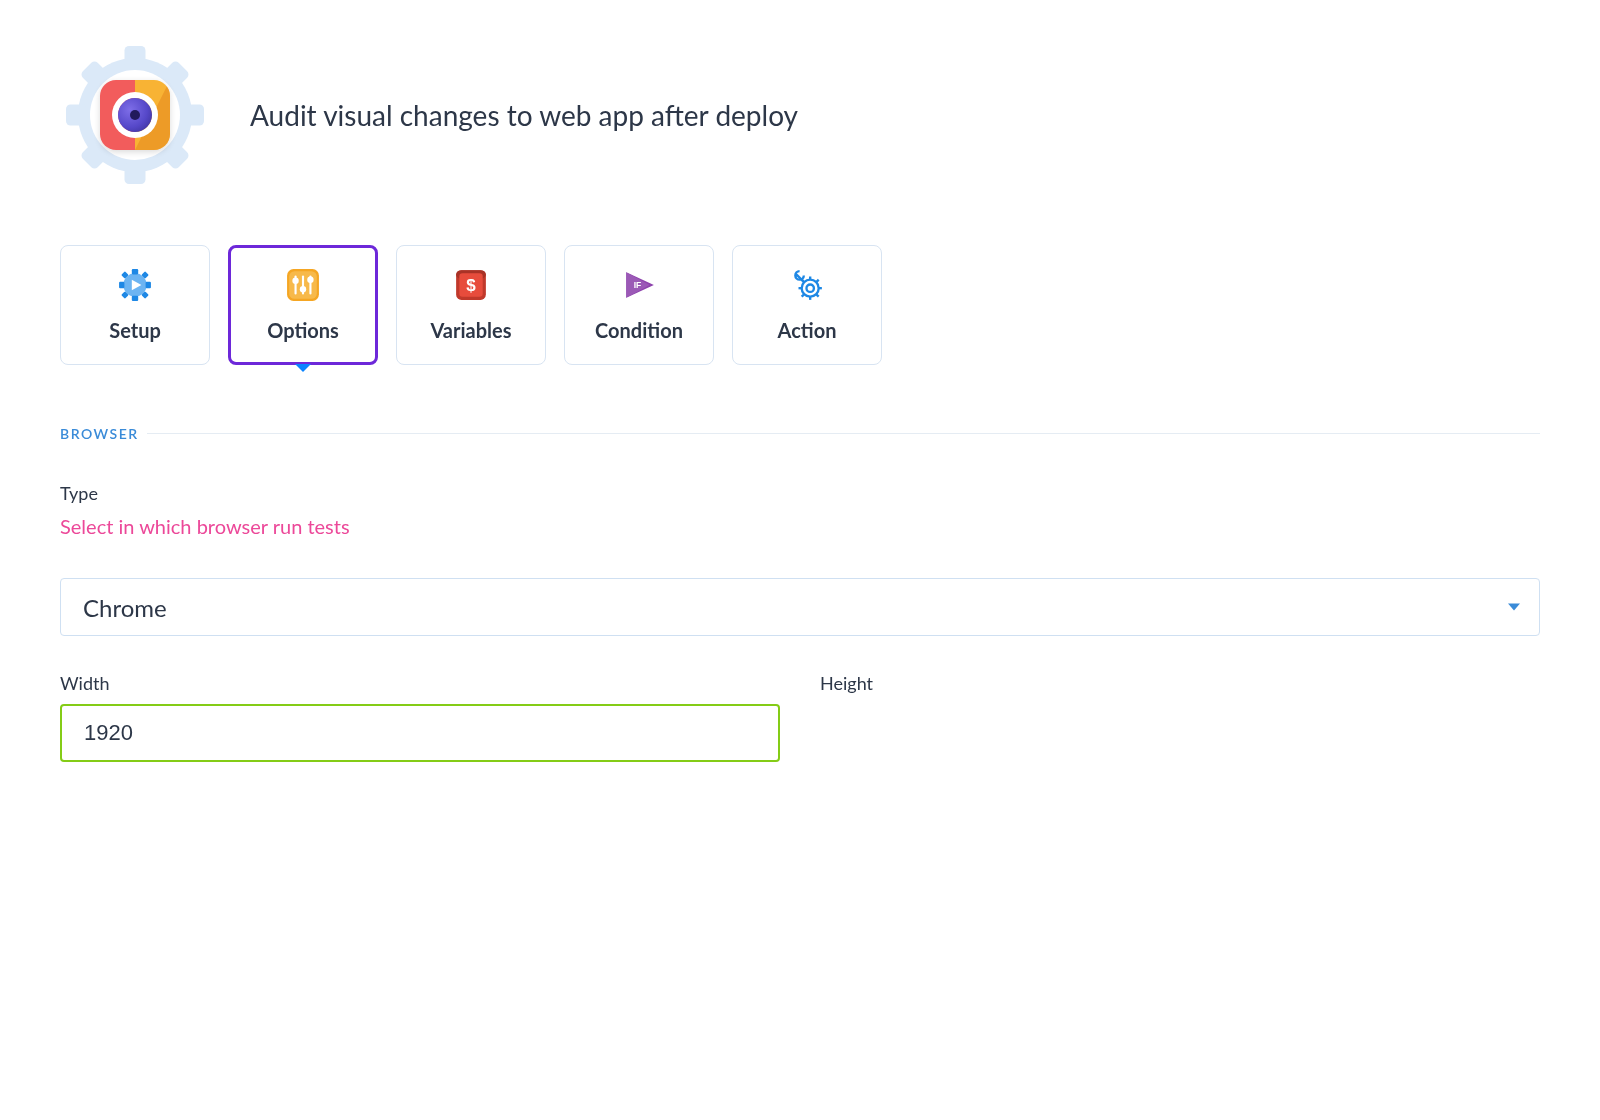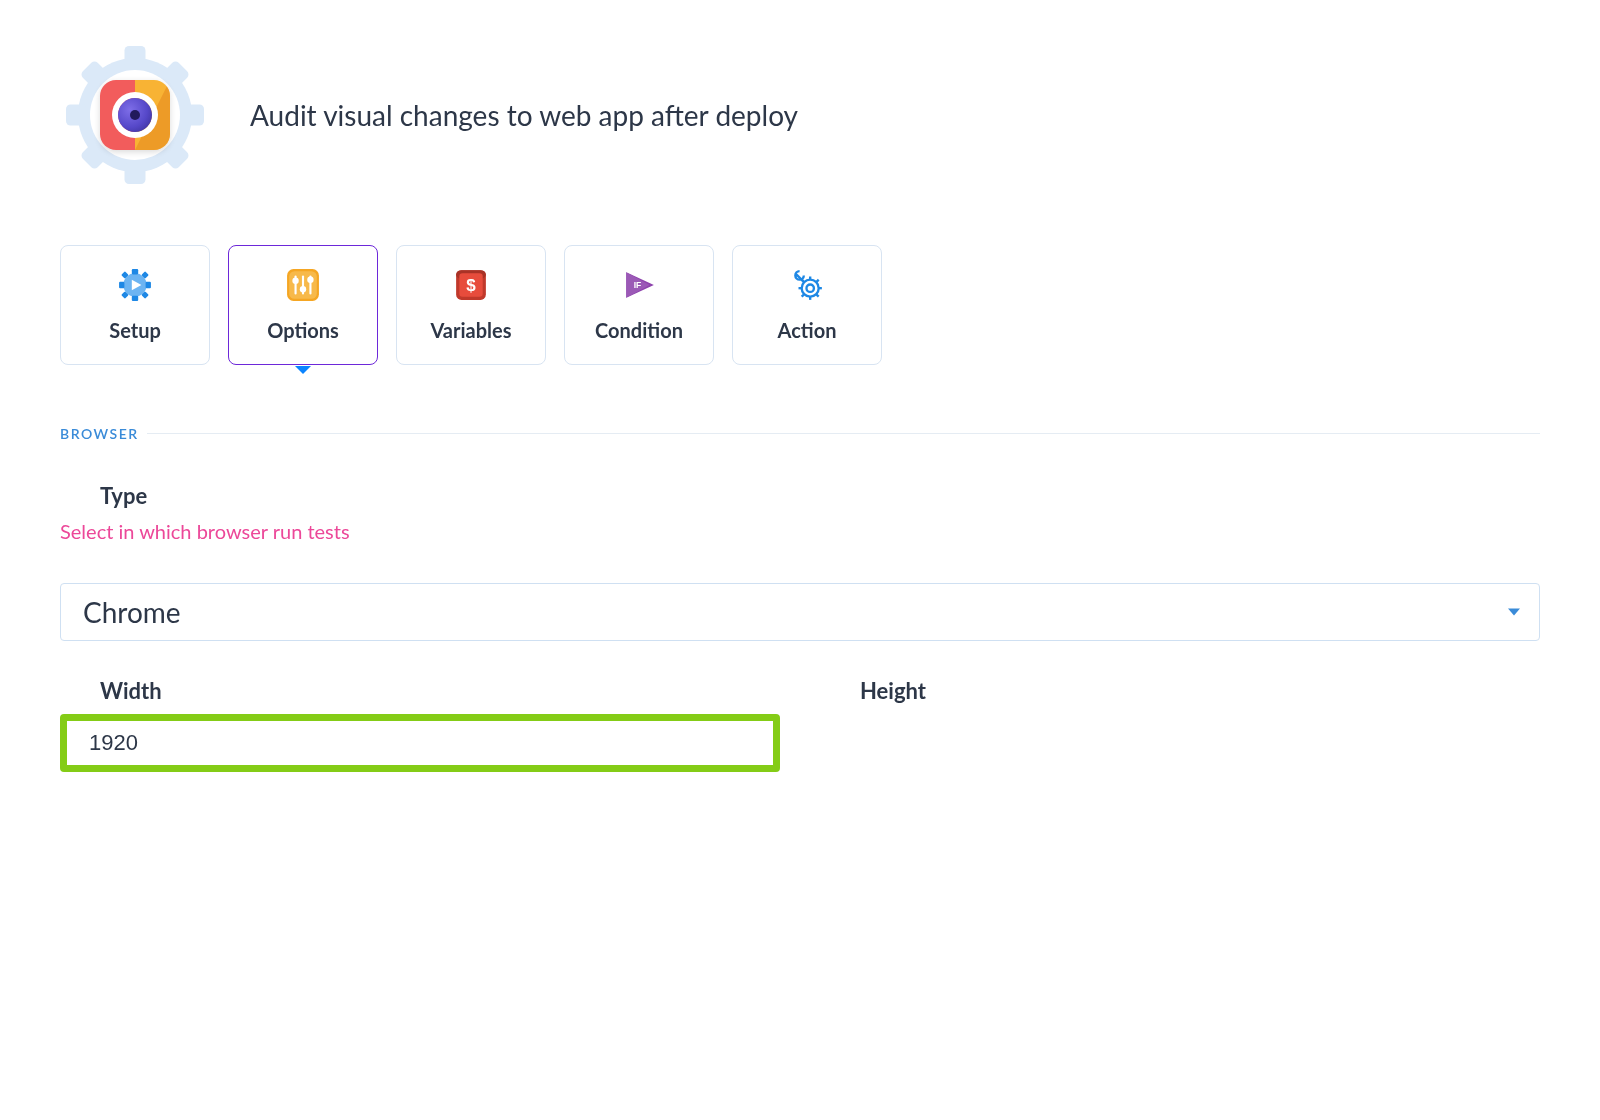--- a/index.html
+++ b/index.html
@@ -70,21 +70,21 @@
     background: #ffffff;
     display: flex;
     flex-direction: column;
     align-items: center;
     justify-content: center;
     gap: 16px;
     cursor: pointer;
     position: relative;
   }
   .tab.active {
-    border: 1px solid #6d28d9;
+    border: 3px solid #6d28d9;
   }
   .tab.active::after{
     content:'';
     position:absolute;
     left:50%; bottom:-10px; transform:translateX(-50%);
     width:0; height:0;
     border-left:8px solid transparent;
     border-right:8px solid transparent;
     border-top:8px solid #0a84ff;
   }
@@ -96,53 +96,53 @@
     font-size: 14px;
     letter-spacing: 1.5px;
     color: #3a8bd8;
     font-weight: 600;
     margin-bottom: 8px;
     display:flex; align-items:center; gap:8px;
   }
   .section-heading .line { flex:1; height:1px; background:#e5ecf3; }
 
   .field-block { margin-top: 40px; }
-  .field-label { font-size: 22px; font-weight: 700; color:#2d3748; margin-bottom: 10px; margin-left: 40px; }
+  .field-label { font-size: 18px; font-weight: 400; color:#2d3748; margin-bottom: 10px; }
   .field-desc  { font-size: 20px; color:#ec4899; margin-bottom: 40px; }
 
   .select-wrap {
     position: relative;
   }
   .select {
     width: 100%;
     height: 58px;
     border: 1px solid #cfe0f2;
     border-radius: 4px;
     background: #ffffff;
-    font-size: 28px;
+    font-size: 24px;
     color: #2d3748;
     padding: 0 22px;
     display:flex; align-items:center;
     cursor:pointer;
   }
   .select-caret {
     position:absolute; right:20px; top:50%; transform:translateY(-50%);
     width:0; height:0;
     border-left:6px solid transparent;
     border-right:6px solid transparent;
     border-top:7px solid #3a8bd8;
   }
 
   .two-col {
     display:flex; gap:40px; margin-top:36px;
   }
   .col { flex:1; }
   .text-input {
     width:100%; height:58px;
-    border:7px solid #84cc16; border-radius:4px;
+    border:2px solid #84cc16; border-radius:4px;
     font-size:22px; color:#2d3748;
     padding: 0 22px;
     outline:none;
   }
 </style>
 </head>
 <body>
 
 <div class="header">
   <div class="gear-wrap">

